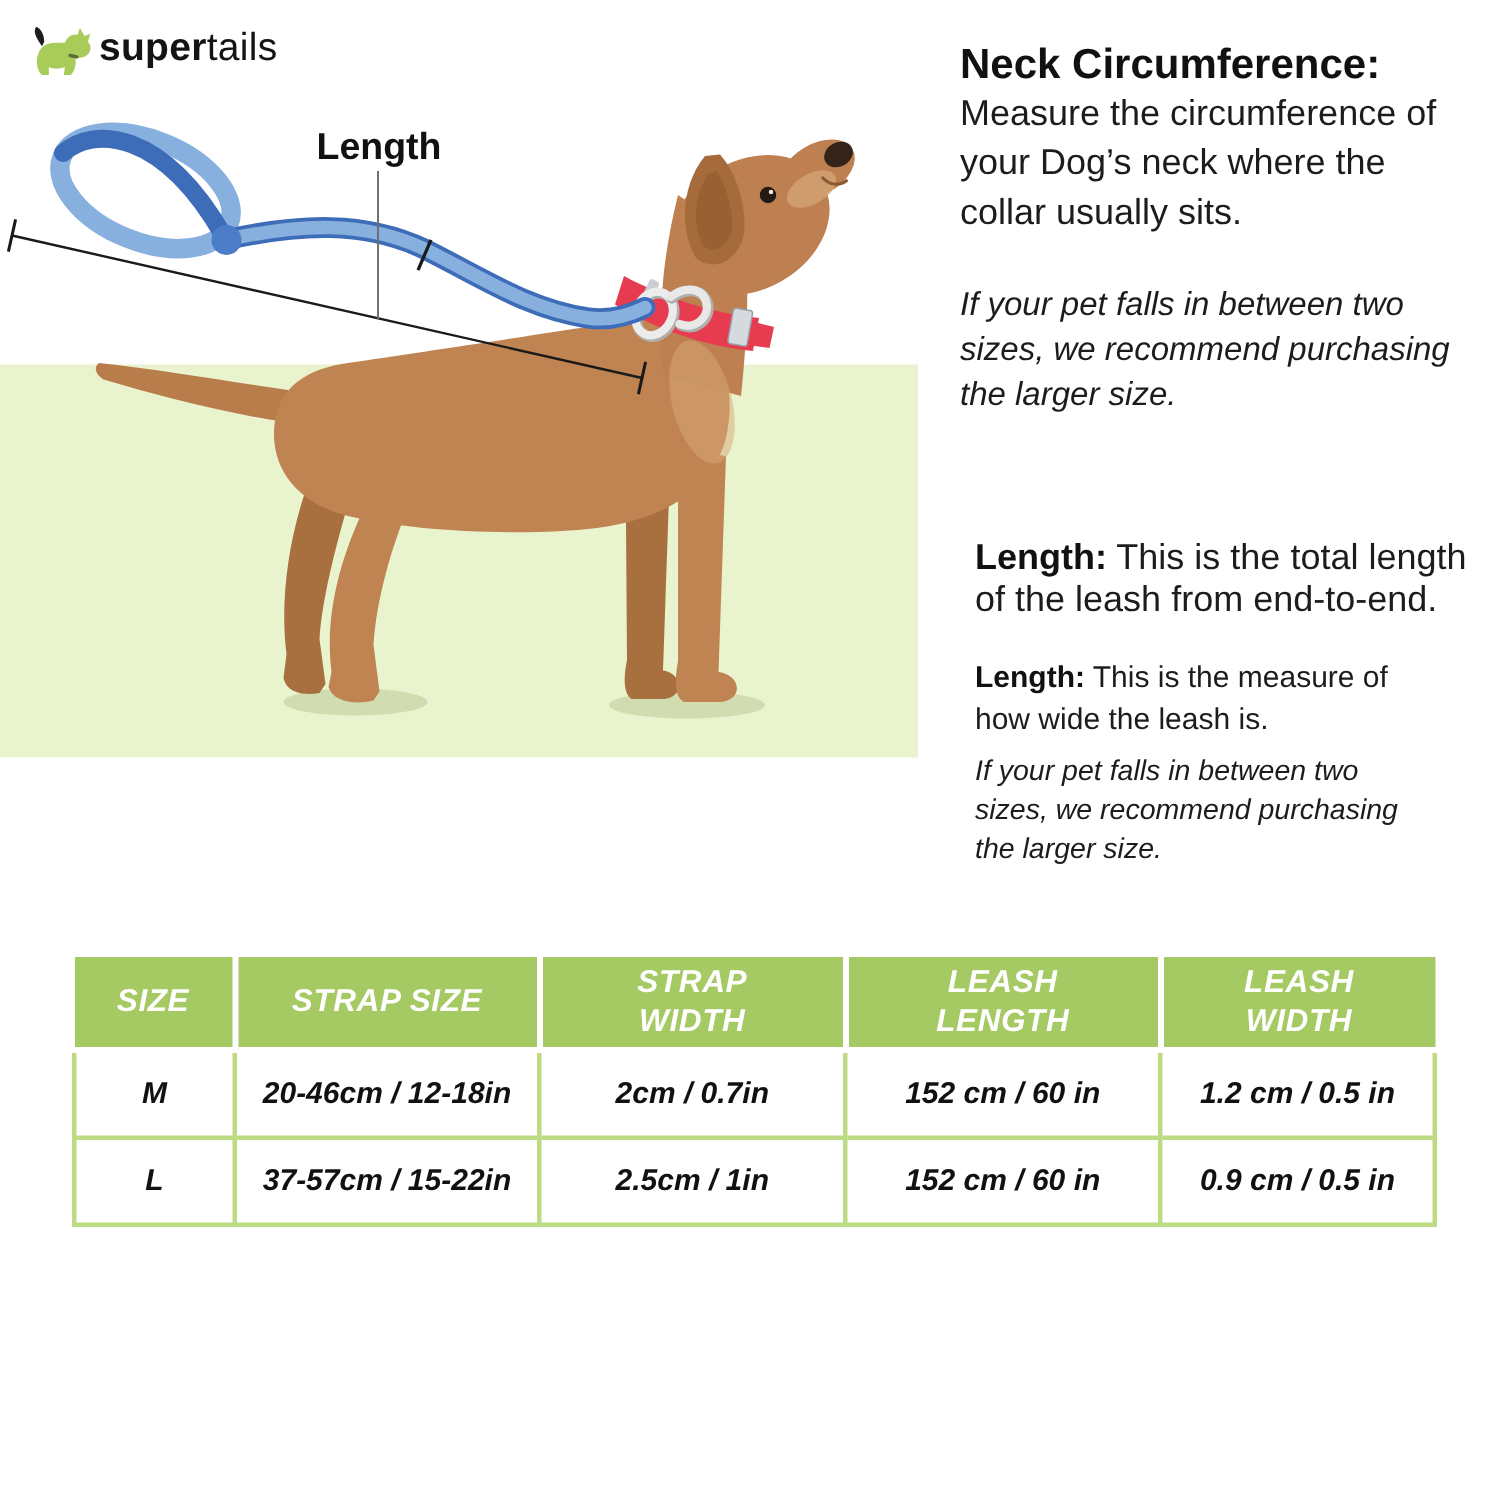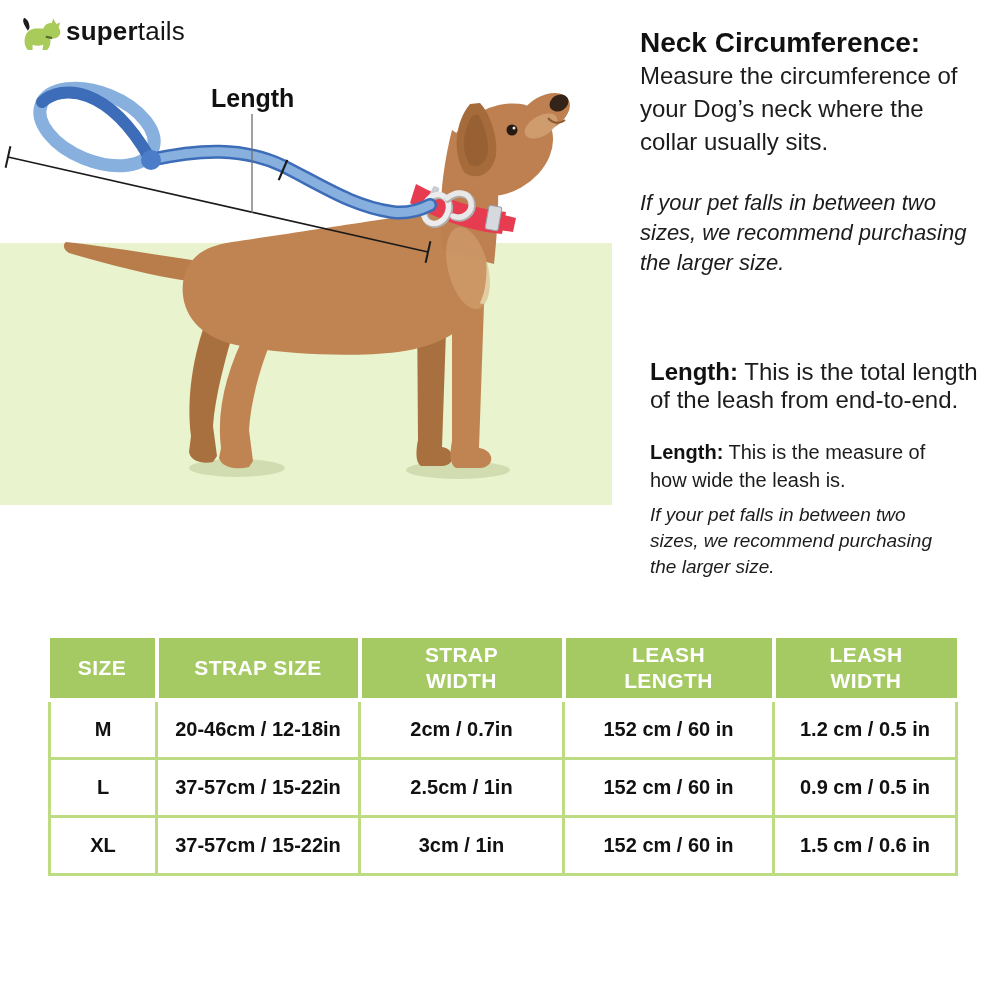--- a/index.html
+++ b/index.html
@@ -23,21 +23,21 @@
   .blk-head{left:640px;top:26px;width:350px;font-size:24px;line-height:33px;}
   .blk-head h2{margin:0;font-size:28px;line-height:33px;font-weight:700;color:#111;}
   .blk-note1{left:640px;top:188px;width:360px;font-size:22px;line-height:30px;font-style:italic;}
   .blk-length{left:650px;top:334px;width:340px;font-size:24px;line-height:28px;}
   .blk-width{left:650px;top:418px;width:340px;font-size:20px;line-height:28px;}
   .blk-note2{left:650px;top:502px;width:330px;font-size:19px;line-height:26px;font-style:italic;}
   .term{font-weight:700;color:#111;}
   
   .size-table{
     position:absolute;left:48px;top:638px;width:907px;
-    border-collapse:collapse;table-layout:fixed;
+    border-collapse:collapse;table-layout:fixed;font-style:italic;
   }
   .size-table th{
     background:var(--table_header_green,#A5C963);
     color:#ffffff;font-weight:700;font-size:21px;line-height:26px;
     text-align:center;vertical-align:middle;height:56px;padding:2px 0;
     white-space:pre-line;letter-spacing:.4px;border:none;
   }
   .size-table th + th{border-left:4px solid #ffffff;}
   .size-table th{border-bottom:4px solid #ffffff;}
   .size-table td{
@@ -184,21 +184,14 @@
       <td>152 cm / 60 in</td>
       <td>1.2 cm / 0.5 in</td>
     </tr>
     <tr>
       <td>L</td>
       <td>37-57cm / 15-22in</td>
       <td>2.5cm / 1in</td>
       <td>152 cm / 60 in</td>
       <td>0.9 cm / 0.5 in</td>
     </tr>
-    <tr>
-      <td>XL</td>
-      <td>37-57cm / 15-22in</td>
-      <td>3cm / 1in</td>
-      <td>152 cm / 60 in</td>
-      <td>1.5 cm / 0.6 in</td>
-    </tr>
   </tbody>
 </table>
 
 </body></html>

